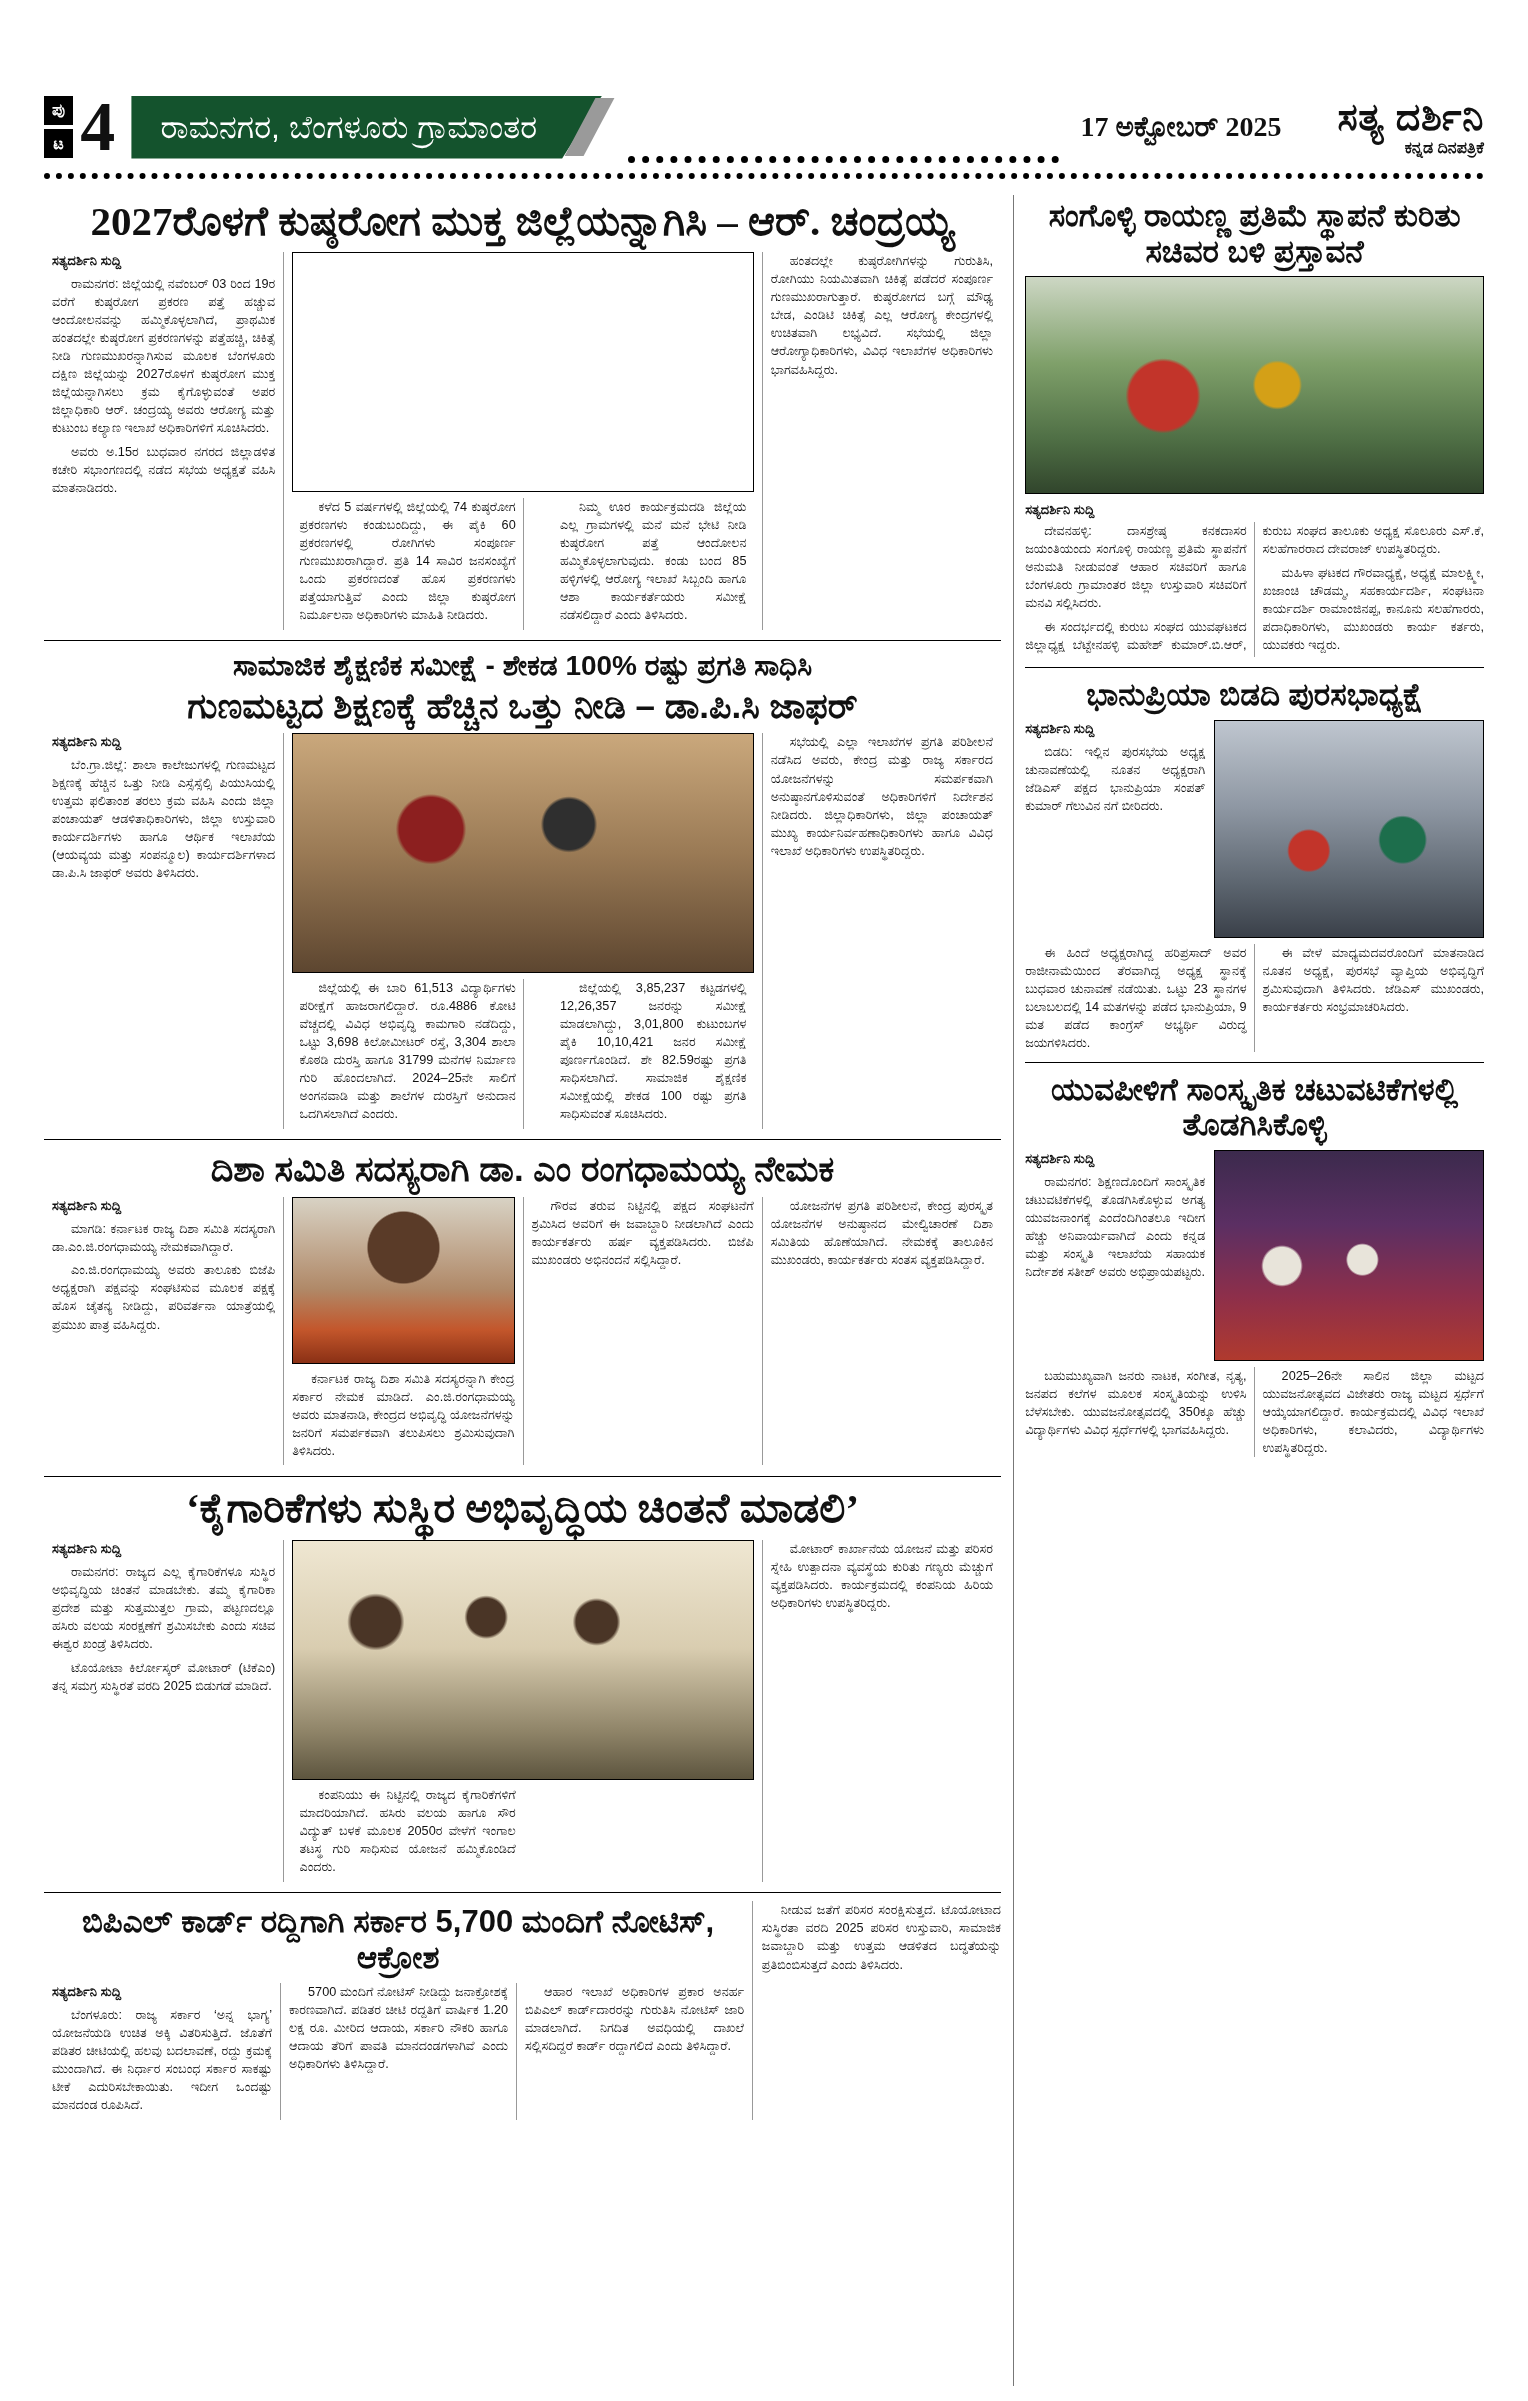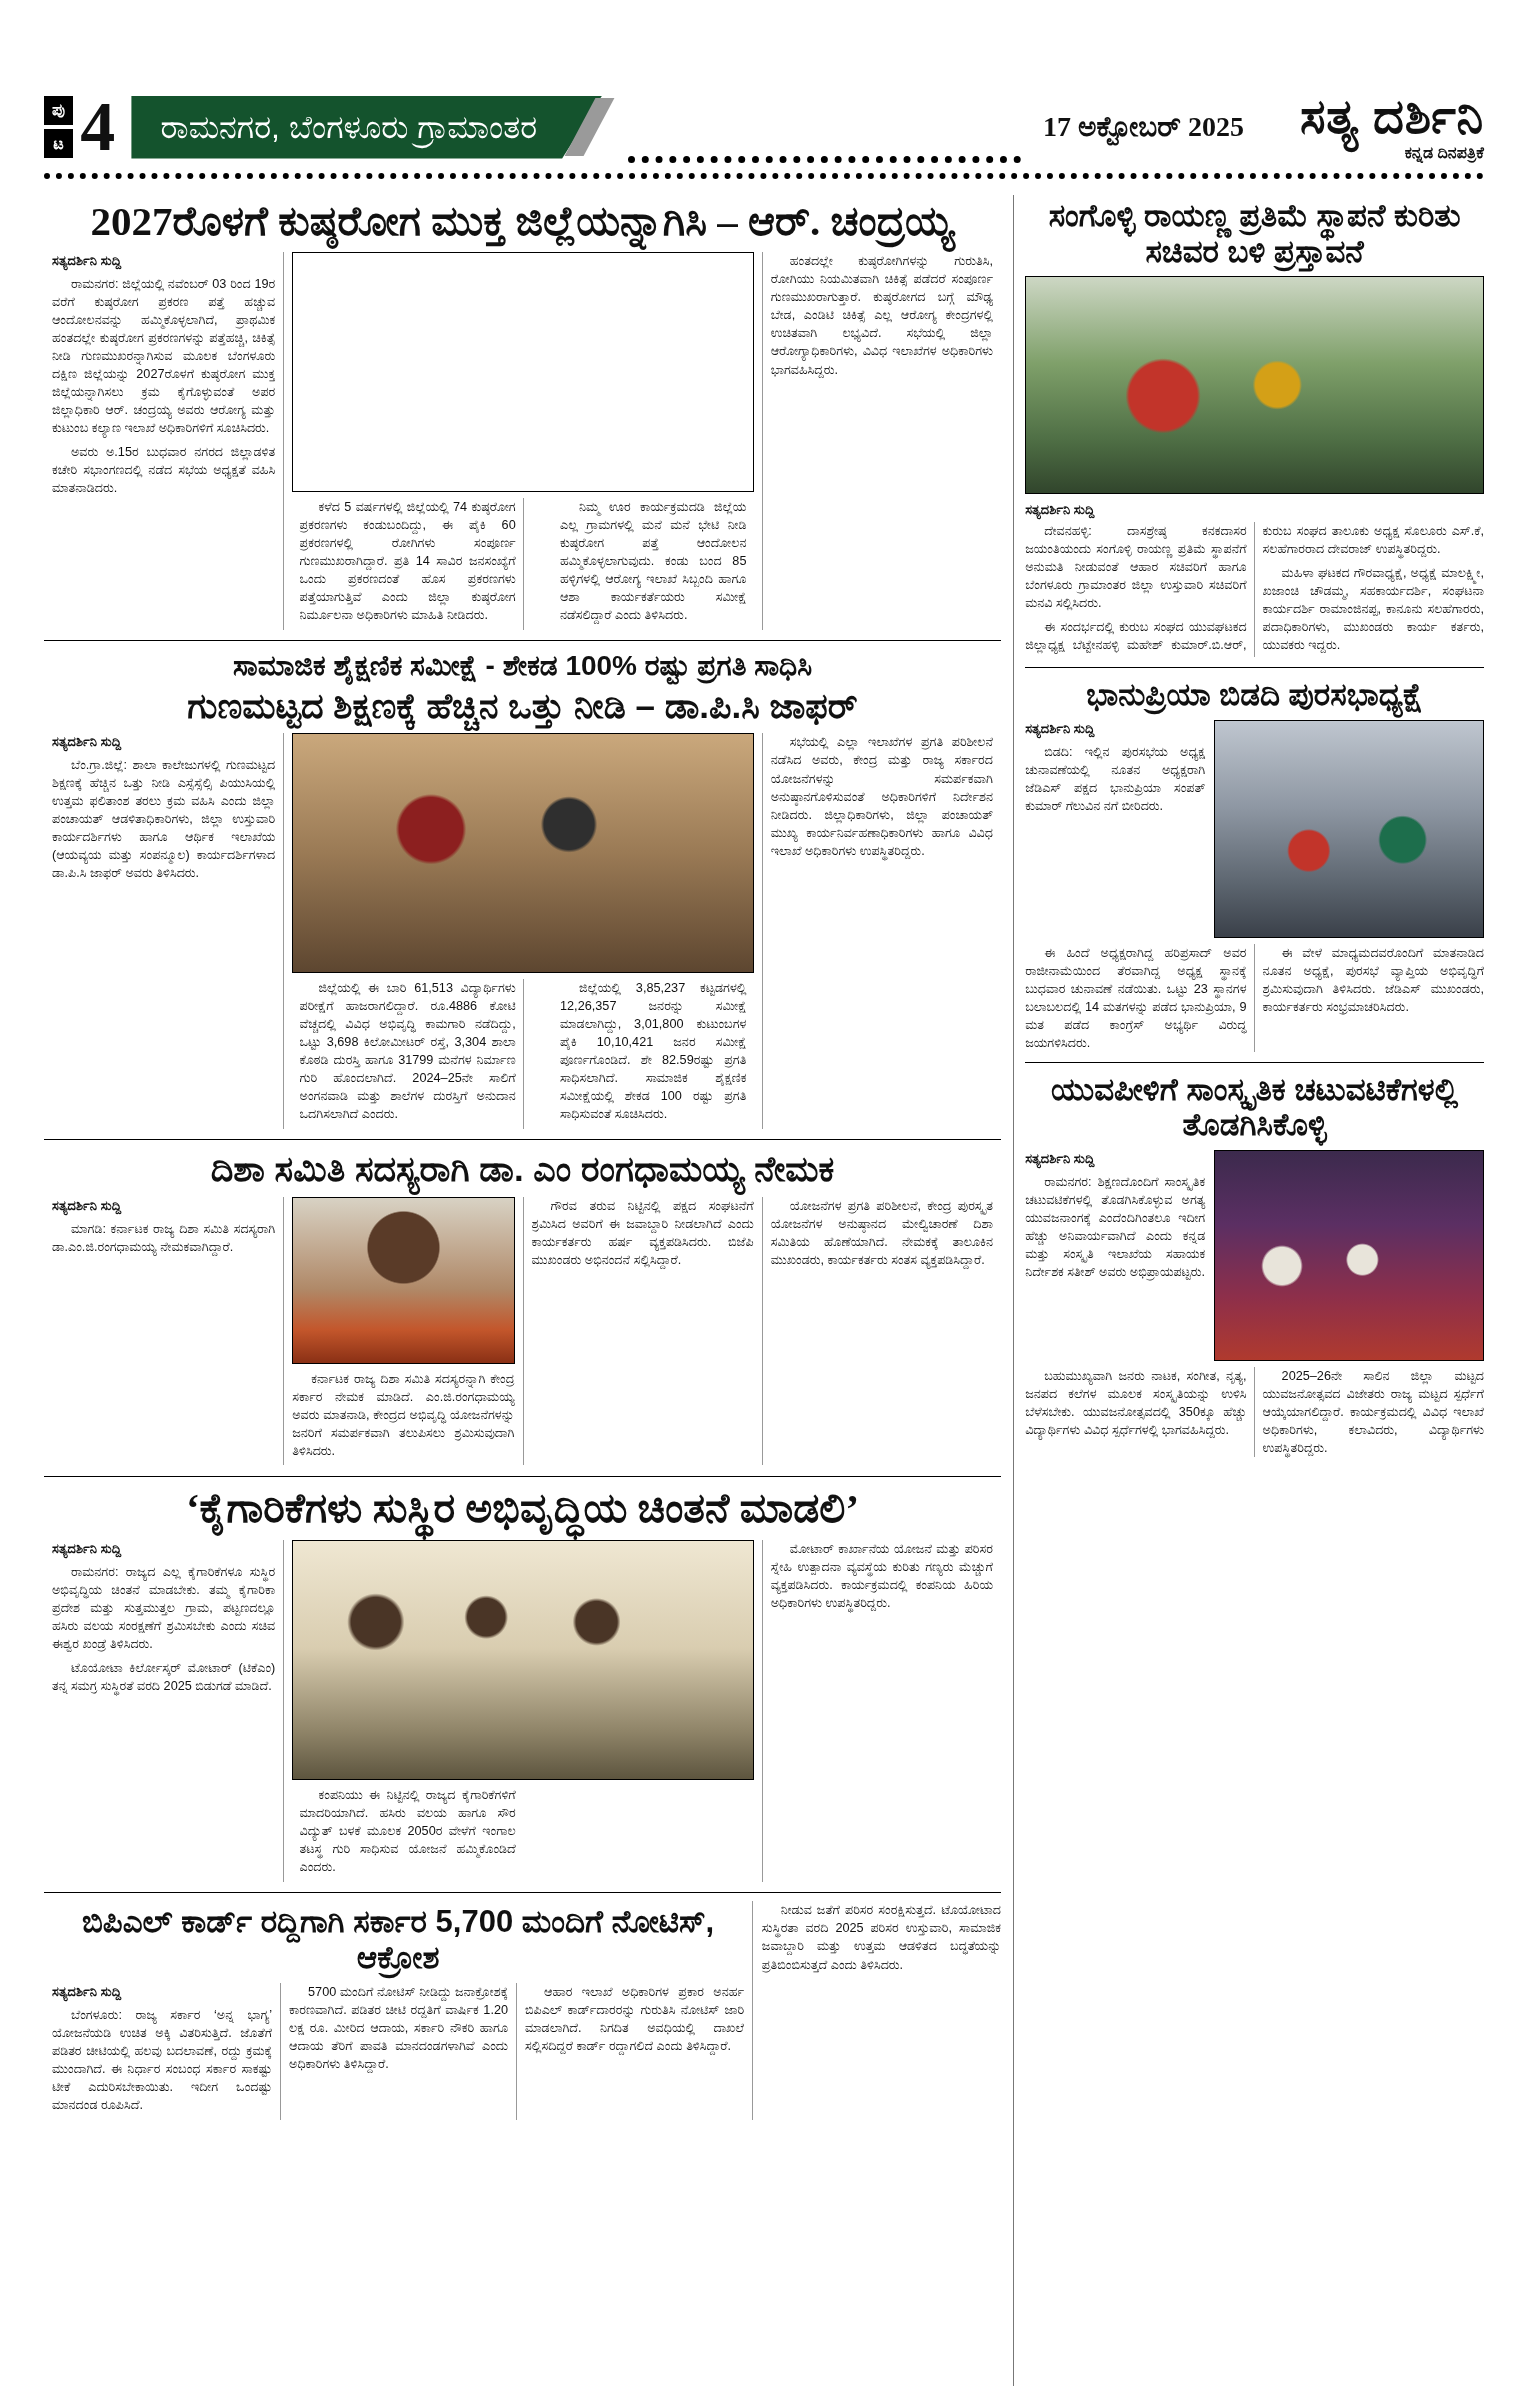--- a/index.html
+++ b/index.html
@@ -16,21 +16,21 @@
   .page-num{font-size:70px;font-weight:bold;font-family:"Liberation Serif","DejaVu Serif",serif;
     line-height:1;margin-right:19px;letter-spacing:-2.9px;}
   .region-banner{background:#14532d;color:#fff;font-size:32px;font-weight:normal;
     padding:13px 65px 13px 29px;clip-path:polygon(0 0,100% 0,calc(100% - 40px) 100%,0 100%);}
   .banner-slash{width:19px;height:58px;background:#9a9a9a;transform:skewX(-28deg);margin-left:-22px;}
   .hdr-dots{flex:1;border-bottom:7.3px dotted #000;height:0;margin:0 22px 0 29px;align-self:flex-end;
     margin-bottom:4.4px;}
   .hdr-date{font-size:28px;font-weight:bold;font-family:"Liberation Serif","DejaVu Serif",serif;
     white-space:nowrap;margin-right:56px;}
   .hdr-logo{text-align:right;line-height:1;}
-  .logo-main{font-size:48px;font-weight:900;letter-spacing:0.7px;}
+  .logo-main{font-size:38px;font-weight:900;letter-spacing:0.7px;}
   .logo-sub{font-size:16px;font-weight:bold;margin-top:4.4px;}
   .dotted-rule{position:absolute;left:44px;right:44px;top:173px;border-bottom:6.5px dotted #000;}
 
   
   .content{position:absolute;left:44px;right:44px;top:195px;bottom:14.6px;display:flex;}
   .left-sec{width:957px;padding-right:11.6px;}
   .right-sec{flex:1;border-left:0.7px solid #777;padding-left:11.6px;}
 
   .art{border-bottom:1.5px solid #000;padding-bottom:10.2px;margin-bottom:8.7px;}
   .art:last-child{border-bottom:none;}
@@ -170,20 +170,21 @@
           </div>
         </div>
       </article>
 
       <article class="art">
         <h1 class="headline h-l">ದಿಶಾ ಸಮಿತಿ ಸದಸ್ಯರಾಗಿ ಡಾ. ಎಂ ರಂಗಧಾಮಯ್ಯ ನೇಮಕ</h1>
         <div class="art-grid bodytxt">
           <div class="a-col">
             <div class="byline">ಸತ್ಯದರ್ಶಿನಿ ಸುದ್ದಿ</div>
             <p>ಮಾಗಡಿ: ಕರ್ನಾಟಕ ರಾಜ್ಯ ದಿಶಾ ಸಮಿತಿ ಸದಸ್ಯರಾಗಿ ಡಾ.ಎಂ.ಜಿ.ರಂಗಧಾಮಯ್ಯ ನೇಮಕವಾಗಿದ್ದಾರೆ.</p>
+            <p>ಎಂ.ಜಿ.ರಂಗಧಾಮಯ್ಯ ಅವರು ತಾಲೂಕು ಬಿಜೆಪಿ ಅಧ್ಯಕ್ಷರಾಗಿ ಪಕ್ಷವನ್ನು ಸಂಘಟಿಸುವ ಮೂಲಕ ಪಕ್ಷಕ್ಕೆ ಹೊಸ ಚೈತನ್ಯ ನೀಡಿದ್ದು, ಪರಿವರ್ತನಾ ಯಾತ್ರೆಯಲ್ಲಿ ಪ್ರಮುಖ ಪಾತ್ರ ವಹಿಸಿದ್ದರು.</p>
           </div>
           <div class="a-col">
             <div class="photo ph-portrait"></div>
             <p style="margin-top:5.8px;">ಕರ್ನಾಟಕ ರಾಜ್ಯ ದಿಶಾ ಸಮಿತಿ ಸದಸ್ಯರನ್ನಾಗಿ ಕೇಂದ್ರ ಸರ್ಕಾರ ನೇಮಕ ಮಾಡಿದೆ. ಎಂ.ಜಿ.ರಂಗಧಾಮಯ್ಯ ಅವರು ಮಾತನಾಡಿ, ಕೇಂದ್ರದ ಅಭಿವೃದ್ಧಿ ಯೋಜನೆಗಳನ್ನು ಜನರಿಗೆ ಸಮರ್ಪಕವಾಗಿ ತಲುಪಿಸಲು ಶ್ರಮಿಸುವುದಾಗಿ ತಿಳಿಸಿದರು.</p>
           </div>
           <div class="a-col">
             <p>ಗೌರವ ತರುವ ನಿಟ್ಟಿನಲ್ಲಿ ಪಕ್ಷದ ಸಂಘಟನೆಗೆ ಶ್ರಮಿಸಿದ ಅವರಿಗೆ ಈ ಜವಾಬ್ದಾರಿ ನೀಡಲಾಗಿದೆ ಎಂದು ಕಾರ್ಯಕರ್ತರು ಹರ್ಷ ವ್ಯಕ್ತಪಡಿಸಿದರು. ಬಿಜೆಪಿ ಮುಖಂಡರು ಅಭಿನಂದನೆ ಸಲ್ಲಿಸಿದ್ದಾರೆ.</p>
           </div>
           <div class="a-col">
             <p>ಯೋಜನೆಗಳ ಪ್ರಗತಿ ಪರಿಶೀಲನೆ, ಕೇಂದ್ರ ಪುರಸ್ಕೃತ ಯೋಜನೆಗಳ ಅನುಷ್ಠಾನದ ಮೇಲ್ವಿಚಾರಣೆ ದಿಶಾ ಸಮಿತಿಯ ಹೊಣೆಯಾಗಿದೆ. ನೇಮಕಕ್ಕೆ ತಾಲೂಕಿನ ಮುಖಂಡರು, ಕಾರ್ಯಕರ್ತರು ಸಂತಸ ವ್ಯಕ್ತಪಡಿಸಿದ್ದಾರೆ.</p>

